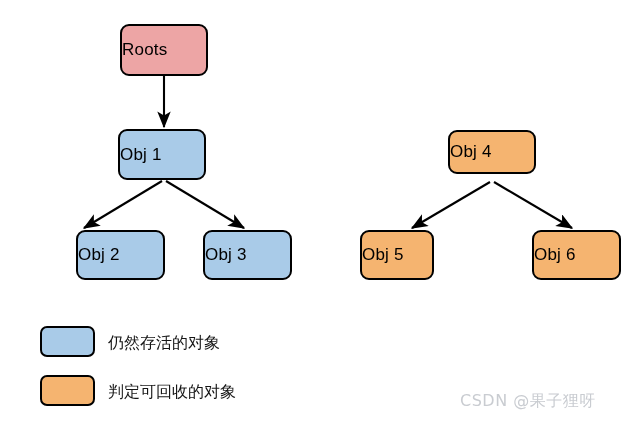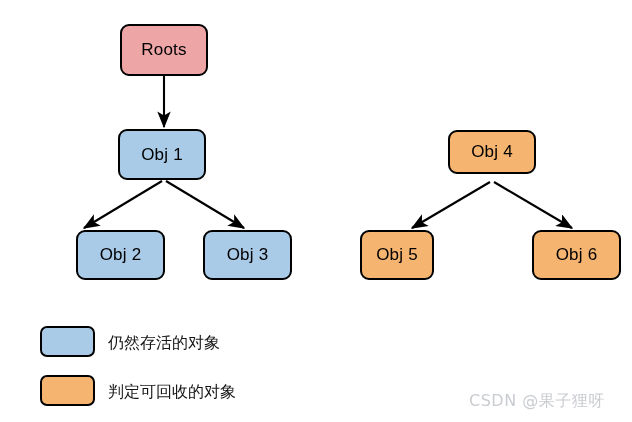--- a/index.html
+++ b/index.html
@@ -30,21 +30,21 @@
     height: 422px;
   }
 
   .node {
     position: absolute;
     box-sizing: border-box;
     border: 2px solid #000000;
     border-radius: 9px;
     display: flex;
     align-items: center;
-    justify-content: center;
+    justify-content: flex-start;
     font-size: 17px;
     color: #000000;
     letter-spacing: 0.2px;
     z-index: 3;
   }
 
   .swatch {
     position: absolute;
     box-sizing: border-box;
     border: 2px solid #000000;
@@ -72,21 +72,20 @@
     top: 396px;
     font-size: 12px;
     color: #d8dade;
   }
   .wm-brand {
     left: 460px;
     top: 391px;
     font-size: 16px;
     color: #c9ccd1;
     letter-spacing: 0.5px;
-    margin-left: 9px;
   }
 </style>
 </head>
 <body>
 
 <div id="canvas">
 
   <svg class="svg-layer" viewBox="0 0 632 422" width="632" height="422" xmlns="http://www.w3.org/2000/svg">
     <defs>
       <marker id="arrowhead" markerWidth="9" markerHeight="9" refX="7.4" refY="3.2" orient="auto" markerUnits="strokeWidth">

